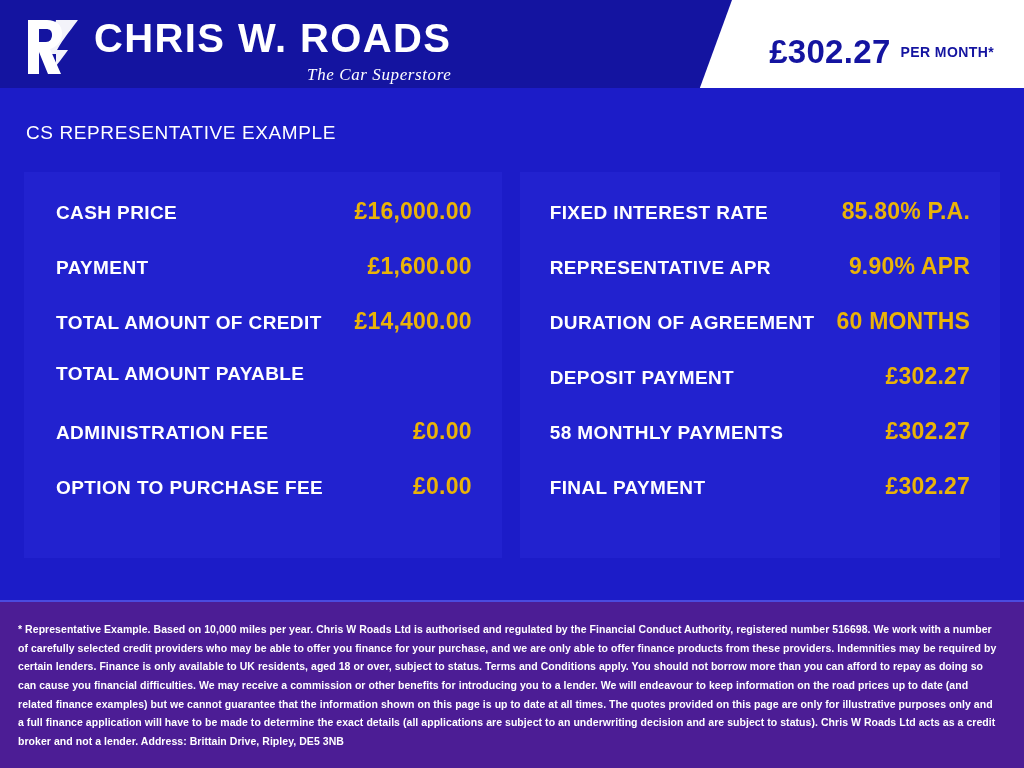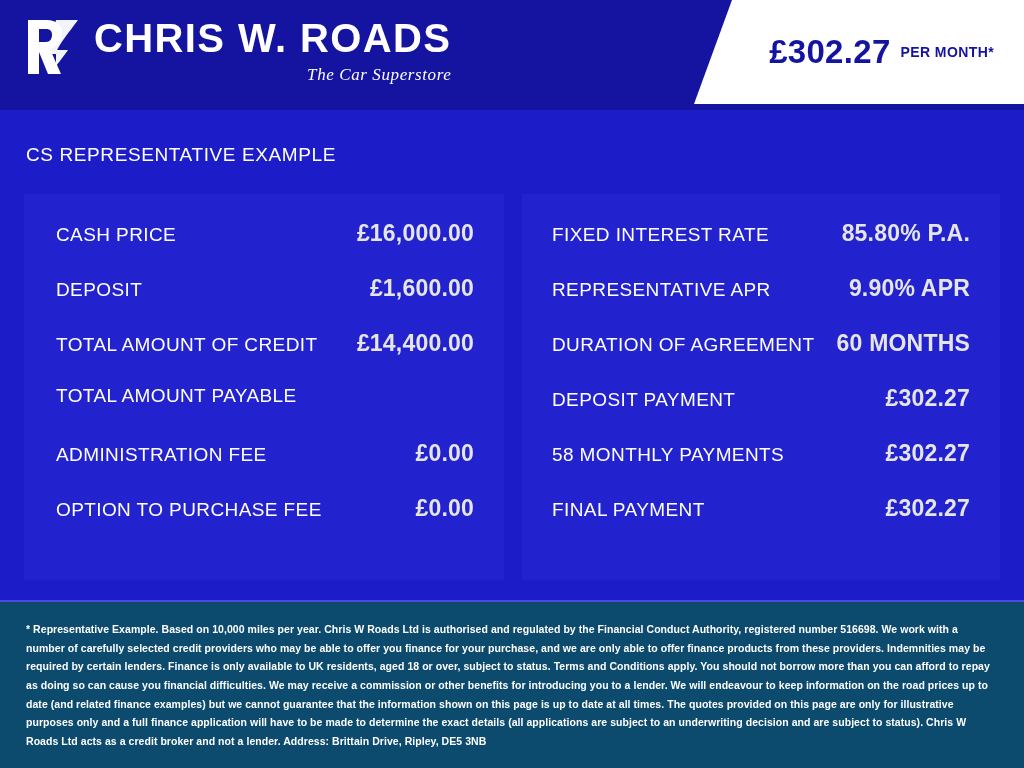--- a/index.html
+++ b/index.html
@@ -12,21 +12,21 @@
   .page {
     position: relative;
     width: 1024px; height: 768px;
     background: #1c1cc8;
     overflow: hidden;
   }
 
   
   .header {
     position: relative;
-    height: 110px;
+    height: 88px;
     background: #1414a0;
     overflow: hidden;
   }
   .header-white {
     position: absolute;
     top: 0; right: 0;
     width: 330px; height: 104px;
     background: #ffffff;
     clip-path: polygon(38px 0, 330px 0, 330px 104px, 0 104px);
   }
@@ -115,42 +115,42 @@
   .panel.left { padding-left: 32px; }
   .row {
     display: flex;
     align-items: baseline;
     justify-content: space-between;
     height: 55px;
   }
   .row-label {
     color: #ffffff;
     font-size: 19px;
-    font-weight: normal;
+    font-weight: bold;
     letter-spacing: 0.4px;
     white-space: nowrap;
   }
   .row-value {
-    color: #e5e5e5;
+    color: #eab308;
     font-size: 23px;
     font-weight: bold;
     white-space: nowrap;
     letter-spacing: 0.2px;
     margin-left: 22px;
   }
 
   
   .footer {
     position: absolute;
     left: 0; bottom: 0;
     width: 1024px;
     height: 168px;
-    background: #0c4a6e;
+    background: #4c1d95;
     border-top: 2px solid #4a4ae0;
-    padding: 18px 26px 0 26px;
+    padding: 18px 26px 0 18px;
   }
   .footer p {
     margin: 0;
     color: #ffffff;
     font-size: 10.5px;
     font-weight: bold;
     line-height: 1.78;
     letter-spacing: 0.05px;
   }
 </style>
@@ -185,21 +185,21 @@
     <div class="section-title">CS REPRESENTATIVE EXAMPLE</div>
 
     <div class="panels">
 
       <div class="panel left">
         <div class="row">
           <span class="row-label">CASH PRICE</span>
           <span class="row-value">£16,000.00</span>
         </div>
         <div class="row">
-          <span class="row-label">DEPOSIT</span>
+          <span class="row-label">PAYMENT</span>
           <span class="row-value">£1,600.00</span>
         </div>
         <div class="row">
           <span class="row-label">TOTAL AMOUNT OF CREDIT</span>
           <span class="row-value">£14,400.00</span>
         </div>
         <div class="row">
           <span class="row-label">TOTAL AMOUNT PAYABLE</span>
         </div>
         <div class="row">

